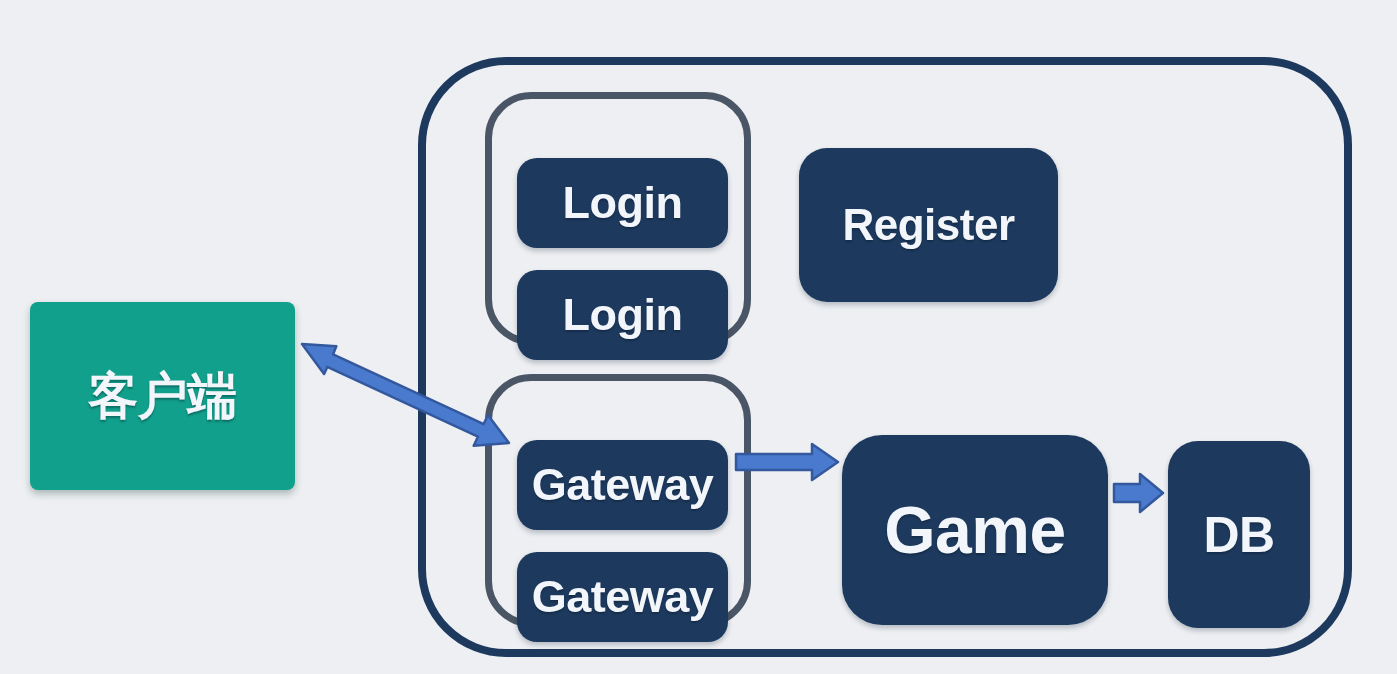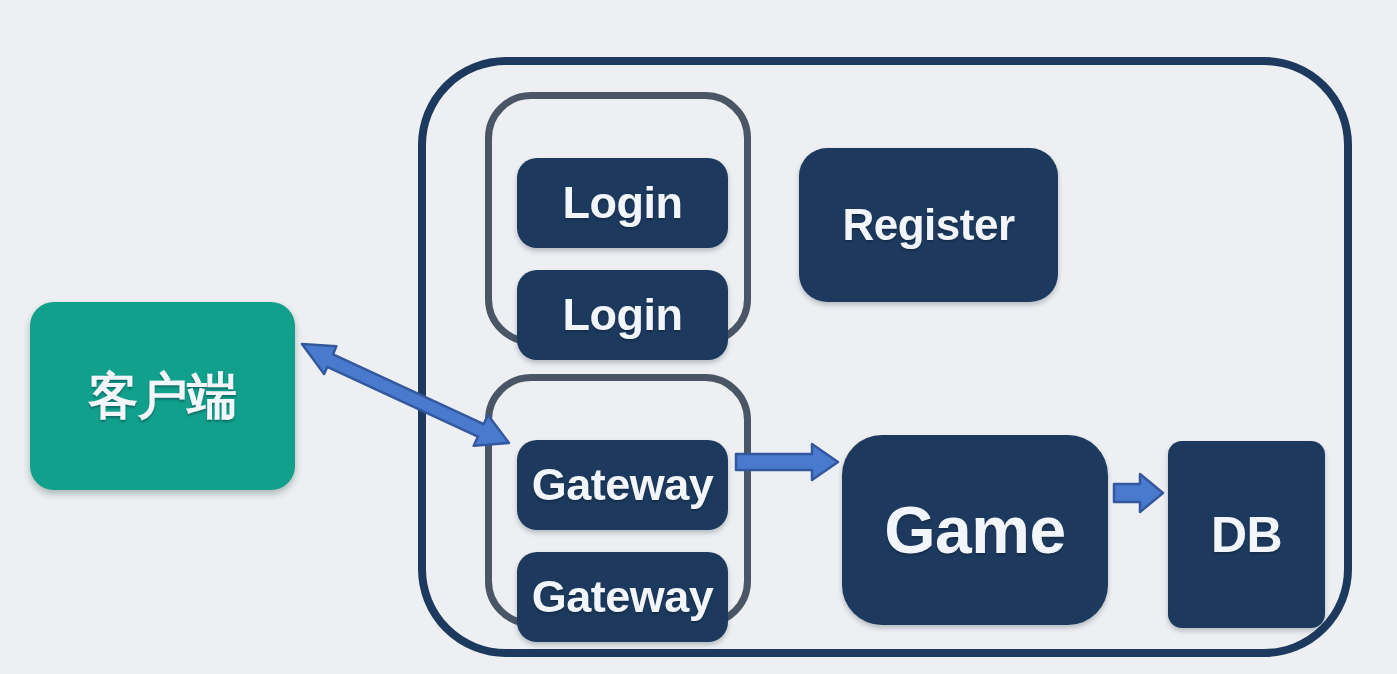--- a/index.html
+++ b/index.html
@@ -25,21 +25,21 @@
     justify-content: center;
     font-weight: 700;
     letter-spacing: -0.5px;
     box-shadow: 0 3px 5px rgba(20, 35, 60, 0.25);
     text-shadow: 0 2px 2px rgba(10, 20, 40, 0.35);
     margin-top: 40px;
   }
   .node-client {
     left: 30px; top: 262px;
     width: 265px; height: 188px;
-    border-radius: 24px;
+    border-radius: 8px;
     background: #11a08b;
     font-size: 50px;
     box-shadow: 0 4px 7px rgba(20, 60, 50, 0.3);
   }
   .boundary {
     position: absolute;
     left: 418px; top: 57px;
     width: 934px; height: 600px;
     box-sizing: border-box;
     border: 8px solid #1d3a5e;
@@ -76,22 +76,22 @@
     font-size: 44px;
   }
   .node-game {
     left: 842px; top: 395px;
     width: 266px; height: 190px;
     border-radius: 40px;
     font-size: 66px;
   }
   .node-db {
     left: 1168px; top: 401px;
-    width: 157px; height: 187px;
-    border-radius: 14px;
+    width: 142px; height: 187px;
+    border-radius: 30px;
     font-size: 50px;
   }
 
   .arrows-layer {
     position: absolute;
     left: 0; top: 0;
     width: 1397px; height: 674px;
     pointer-events: none;
     z-index: 10;
   }

